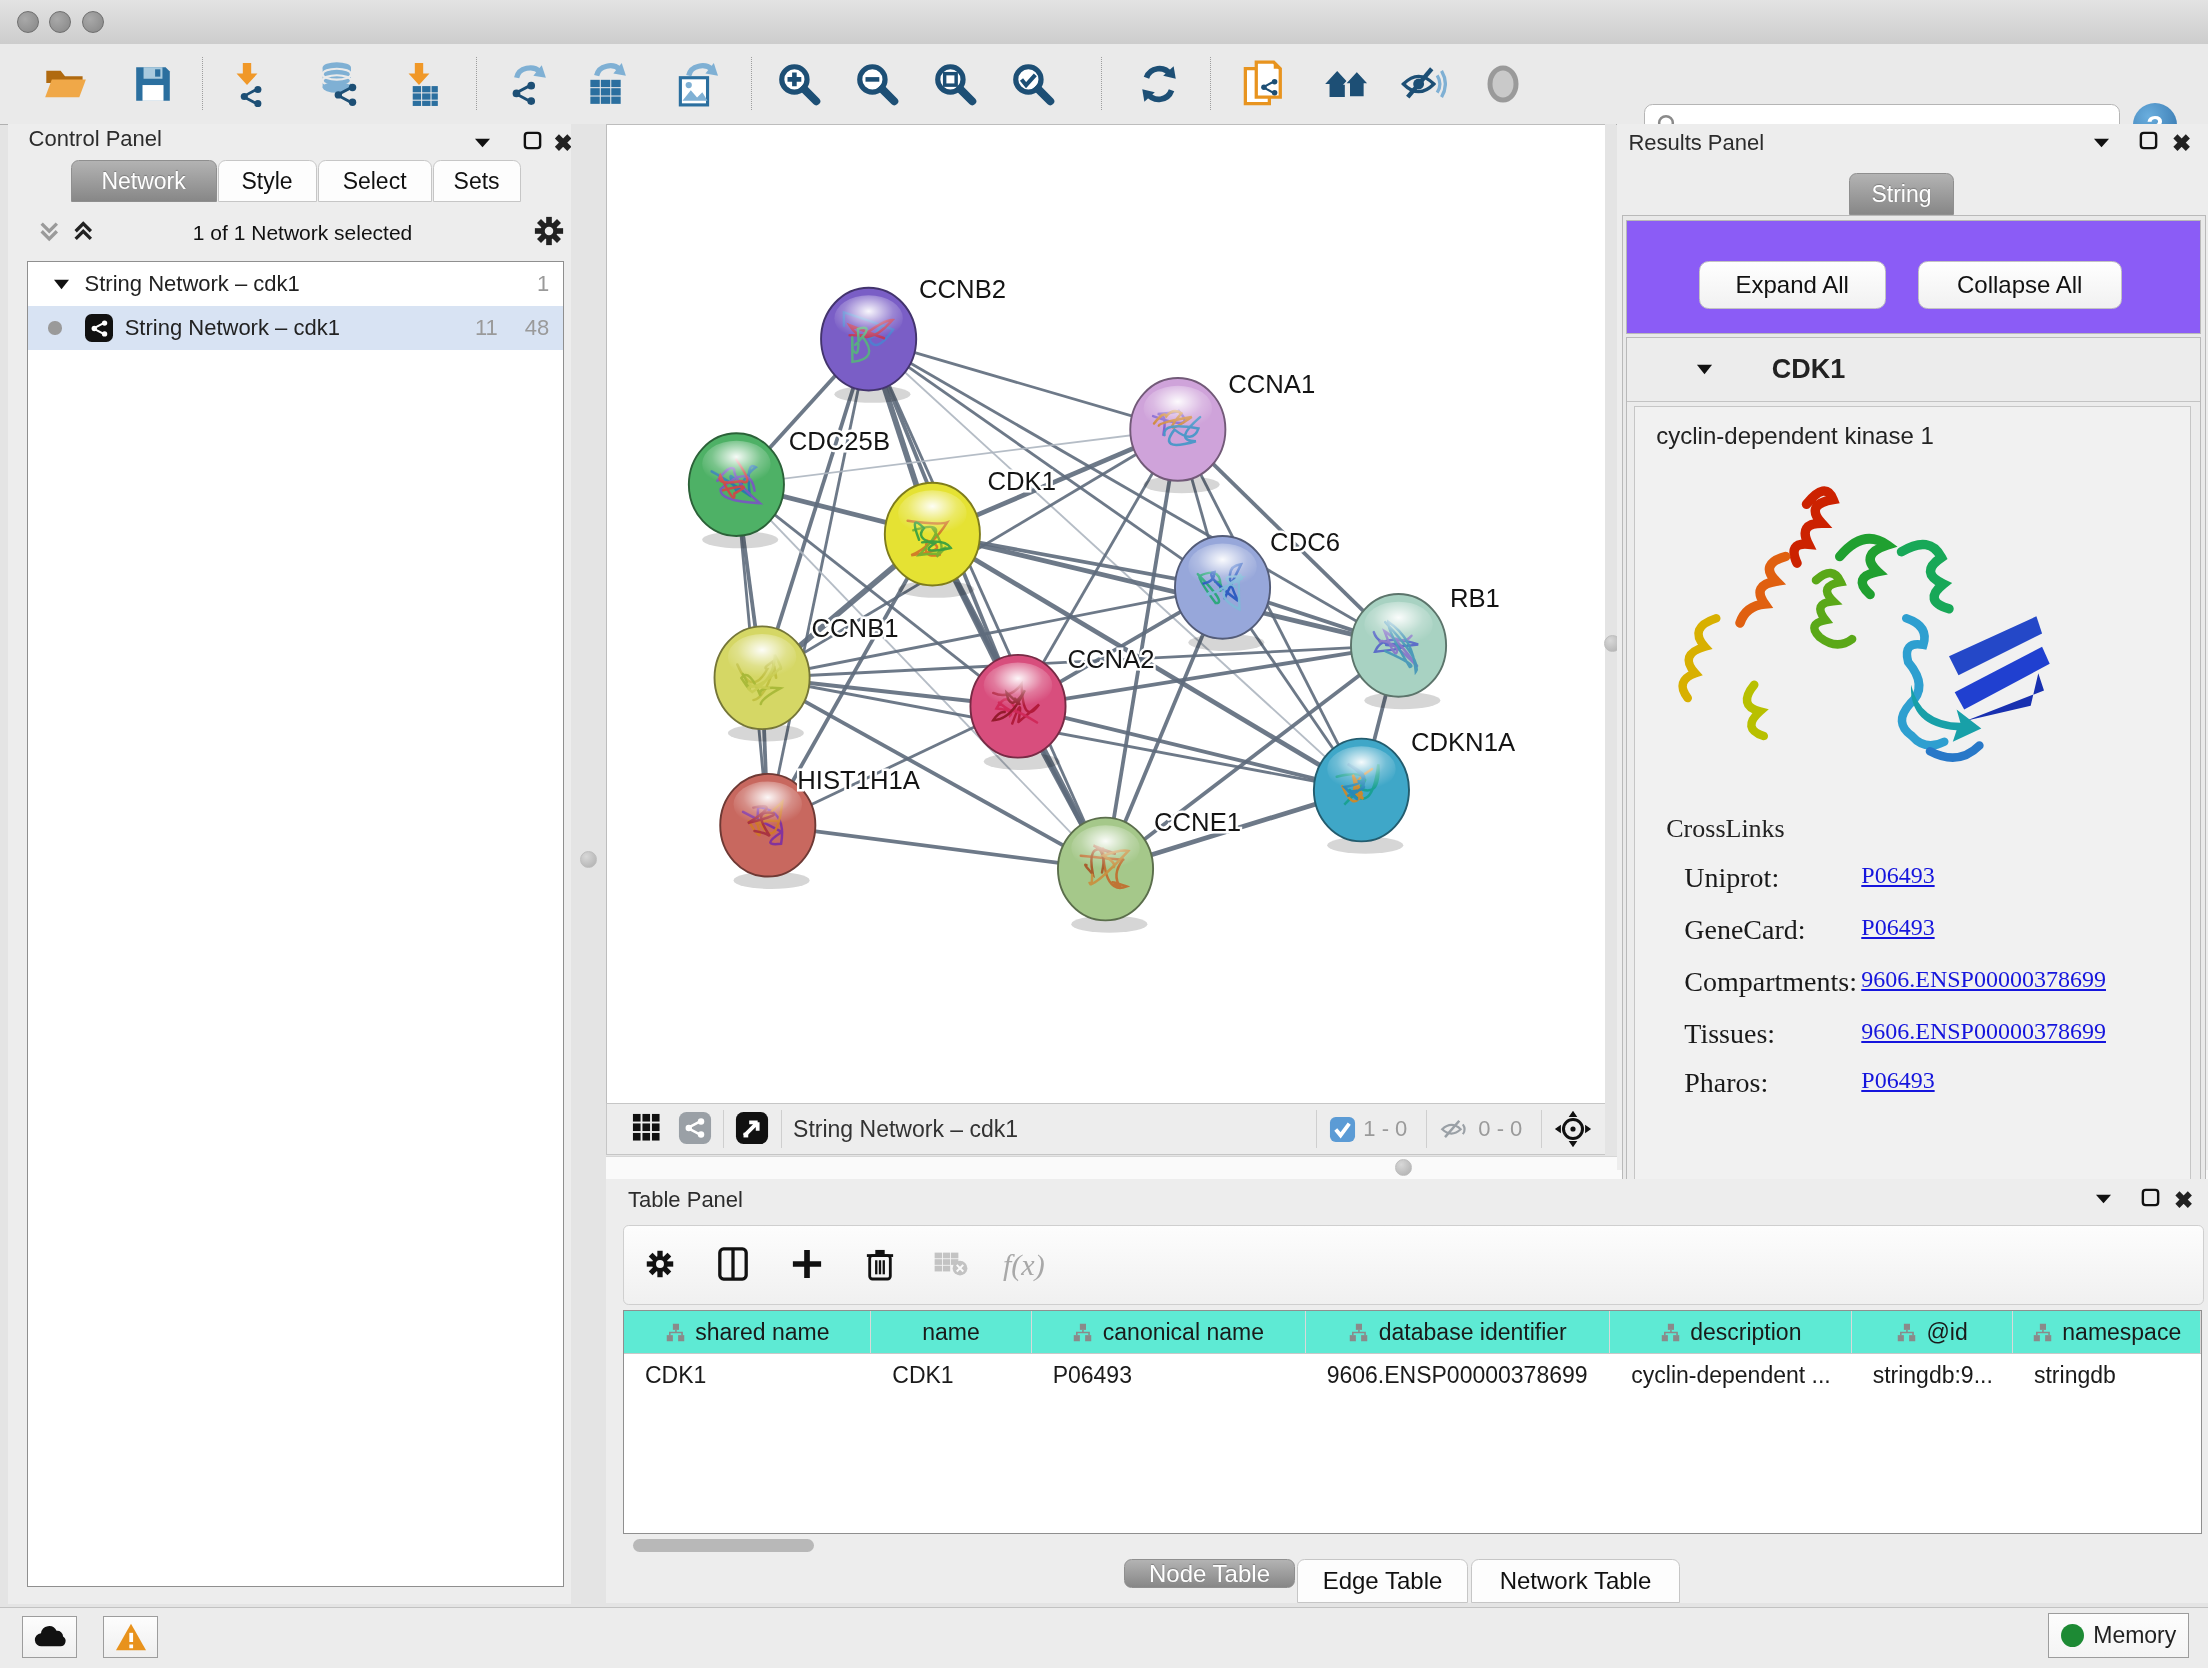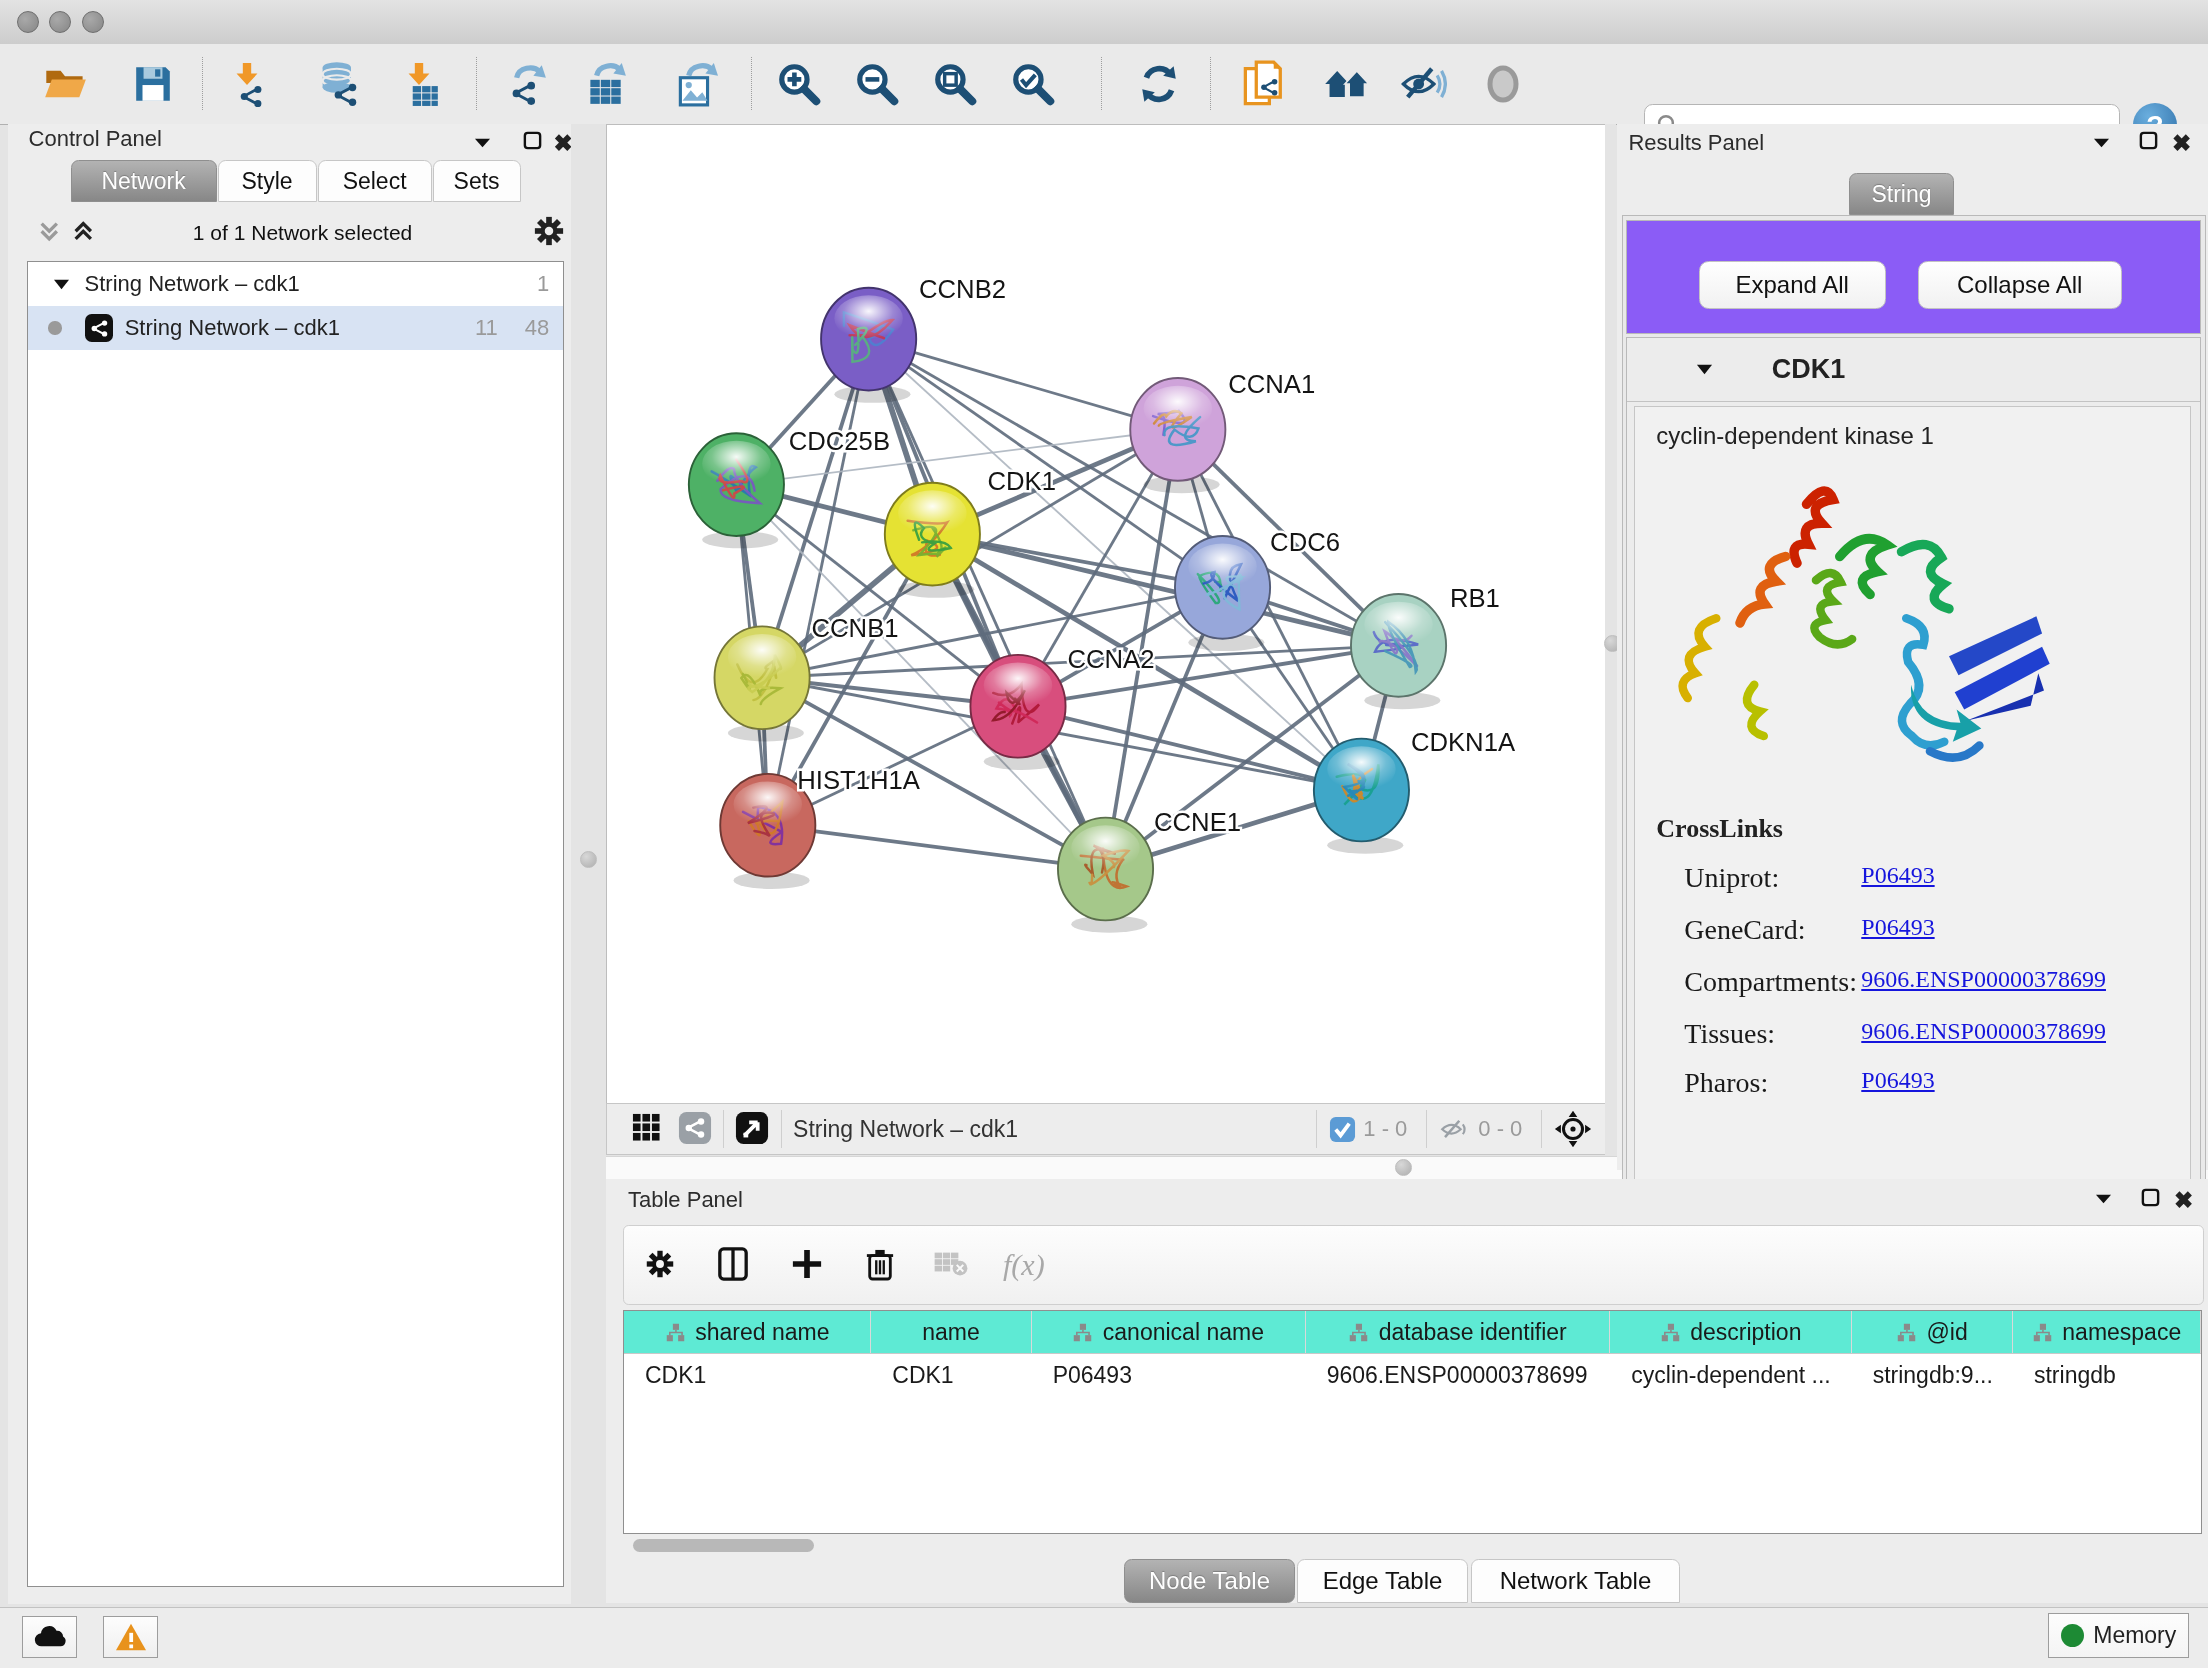--- a/index.html
+++ b/index.html
@@ -587,21 +587,21 @@
               <path d="M185 95 q25 -30 50 -12 q-30 10 -10 28 q-28 6 -8 24" stroke="#20a030" stroke-width="10"></path>
               <path d="M250 90 q30 -18 42 6 q-24 16 2 28 q-22 18 6 26" stroke="#18a858" stroke-width="10"></path>
               <path d="M255 160 q24 8 18 28 q-22 -4 -16 18 q22 26 2 44 q-18 20 2 34 q14 16 34 6" stroke="#2e9fd0" stroke-width="9"></path>
               <path d="M280 300 q30 16 52 -6" stroke="#2878c8" stroke-width="9"></path>
             </g>
             <path d="M300 200 L392 158 L398 176 L310 220 Z" fill="#2448c8"></path>
             <path d="M306 238 L398 190 L406 208 L316 256 Z" fill="#2040d0"></path>
             <path d="M318 268 L400 236 L394 218 L386 252 Z" fill="#1830b0"></path>
             <path d="M260 230 q10 40 52 40 l-4 -14 26 20 -30 14 4 -12 q-50 -4 -48 -48 z" fill="#18a0a8"></path>
           </svg>
-          <div class="abs serif" style="left:21px;top:407px;font-size:26px;font-weight:bold;">CrossLinks</div>
+          <div class="abs serif" style="left:31px;top:407px;font-size:26px;font-weight:normal;">CrossLinks</div>
           <div class="abs xlabel" style="left:49px;top:455px;">Uniprot:</div>
           <div class="abs xlink" style="left:226px;top:455px;">P06493</div>
           <div class="abs xlabel" style="left:49px;top:507px;">GeneCard:</div>
           <div class="abs xlink" style="left:226px;top:507px;">P06493</div>
           <div class="abs xlabel" style="left:49px;top:559px;">Compartments:</div>
           <div class="abs xlink" style="left:226px;top:559px;">9606.ENSP00000378699</div>
           <div class="abs xlabel" style="left:49px;top:611px;">Tissues:</div>
           <div class="abs xlink" style="left:226px;top:611px;">9606.ENSP00000378699</div>
           <div class="abs xlabel" style="left:49px;top:660px;">Pharos:</div>
           <div class="abs xlink" style="left:226px;top:660px;">P06493</div>
@@ -725,21 +725,21 @@
         <div class="td c2">P06493</div>
         <div class="td c3">9606.ENSP00000378699</div>
         <div class="td c4">cyclin-dependent ...</div>
         <div class="td c5">stringdb:9...</div>
         <div class="td c6">stringdb</div>
       </div>
     </div>
 
     <div class="abs hthumb"></div>
 
-    <div class="abs tab sel" style="left:518px;top:380px;width:171px;height:44px;font-size:24px;border-radius:7.6px;">
+    <div class="abs tab sel" style="left:518px;top:380px;width:171px;height:29px;font-size:24px;border-radius:7.6px;">
         <span>Node Table</span>
       </div>
     <div class="abs tab" style="left:691px;top:380px;width:171px;height:44px;font-size:24px;">
         <span>Edge Table</span>
       </div>
     <div class="abs tab" style="left:865px;top:380px;width:209px;height:44px;font-size:24px;">
         <span>Network Table</span>
       </div>
   </div>
 

